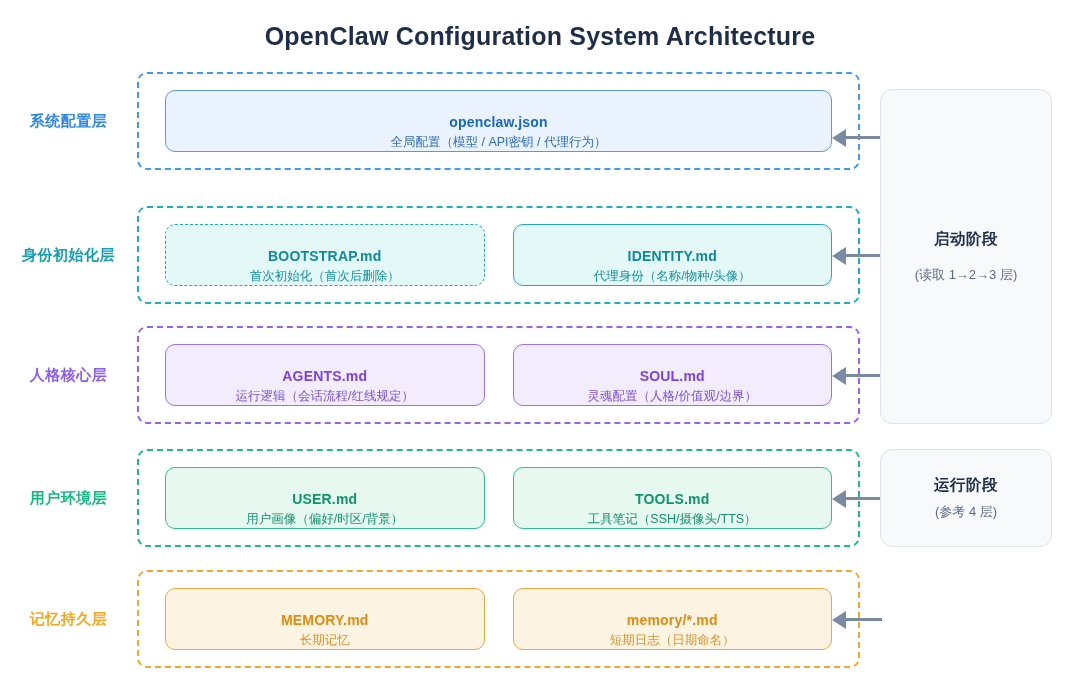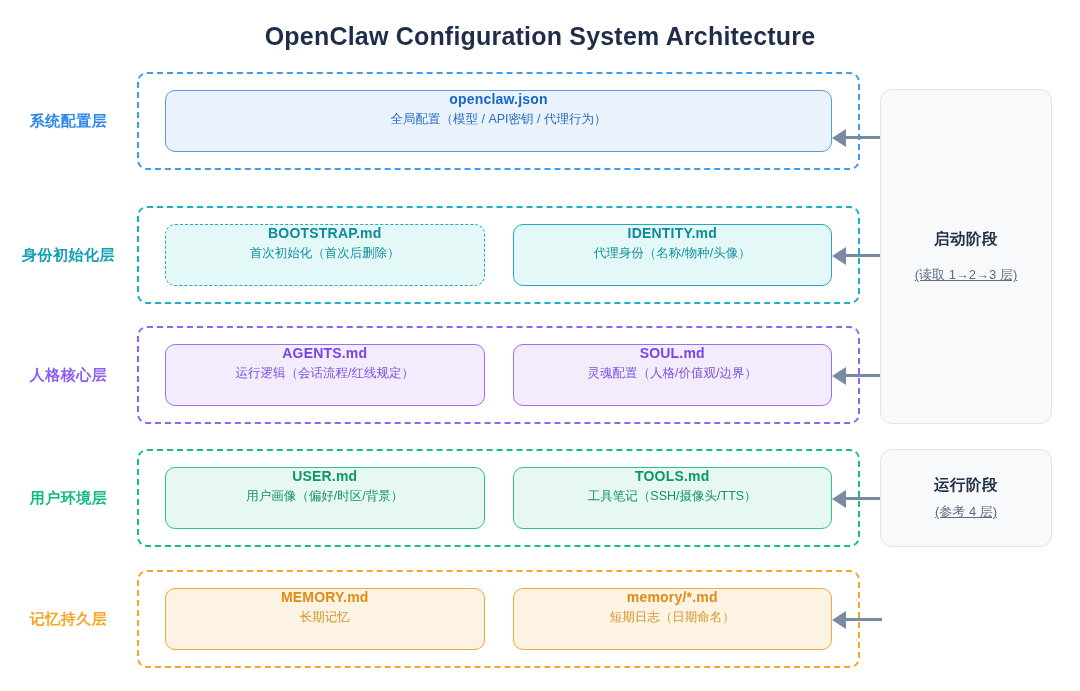--- a/index.html
+++ b/index.html
@@ -67,21 +67,21 @@
 
   .card {
     flex: 1 1 0;
     height: 62px;
     border: 1.6px solid #5b9bd5;
     border-radius: 10px;
     background: #eaf3fd;
     display: flex;
     flex-direction: column;
     align-items: center;
-    justify-content: flex-start;
+    justify-content: flex-end;
     gap: 4px;
   }
 
   .card.dashed { border-style: dashed; }
 
   .card-title {
     font-size: 14px;
     font-weight: bold;
     letter-spacing: 0.2px;
   }
@@ -140,21 +140,20 @@
   .phase-title {
     font-size: 15.5px;
     font-weight: bold;
     color: #223049;
     letter-spacing: 0.5px;
   }
 
   .phase-sub {
     font-size: 13px;
     color: #5d6b81;
-    text-decoration: underline;
   }
 
   
   .connector {
     position: absolute;
     height: 3px;
     background: #7a8aa3;
   }
 
   .arrow-head {

